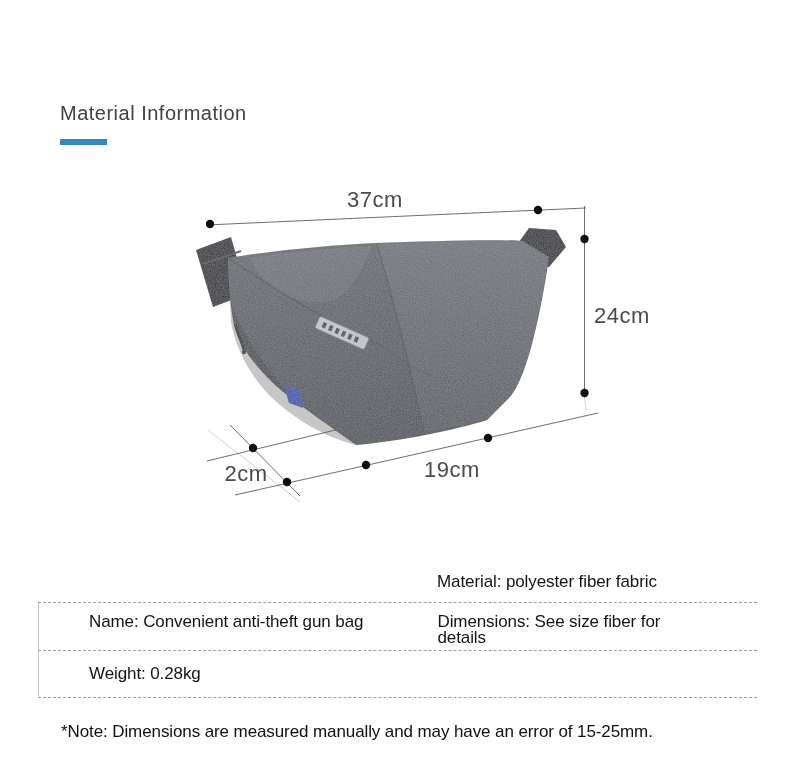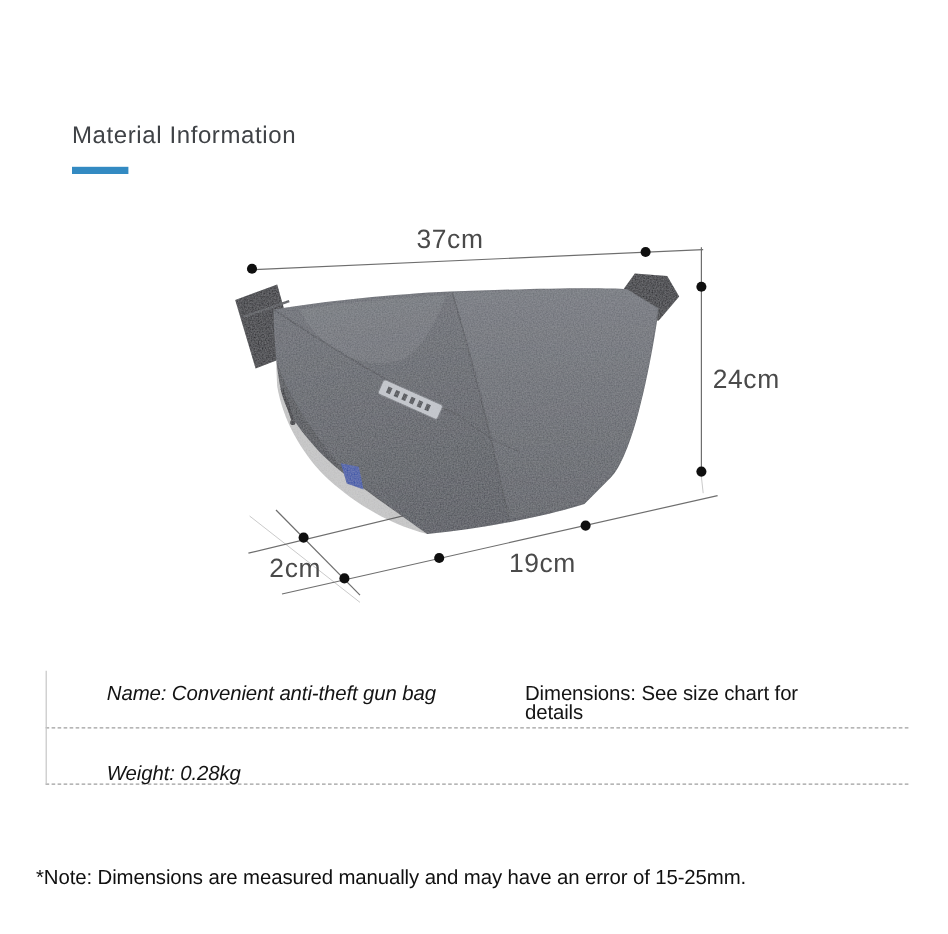--- a/index.html
+++ b/index.html
@@ -18,31 +18,31 @@
   .dim-line-faint{stroke:#9a9a9a;stroke-width:.8;fill:none;opacity:.55;}
   .dim-dot{fill:#0f0f0f;}
   .seam{stroke:#3a3c41;fill:none;opacity:.55;}
 
   
   .info-table{position:absolute;left:38px;top:559px;width:719px;color:#141414;font-size:17px;}
   .info-row{display:flex;border-bottom:1px dashed #9e9e9e;box-sizing:border-box;}
   .info-row.bordered{border-left:1px solid #c6c6c6;}
   .row-1{height:44px;}
   .row-2{height:48px;}
-  .row-3{height:47px;align-items:flex-end;}
+  .row-3{height:47px;}
   .cell{box-sizing:border-box;line-height:16px;letter-spacing:-0.1px;}
-  .cell-left{width:399px;padding-left:50px;font-style:italic;}
+  .cell-left{width:399px;padding-left:50px;}
   .cell-right{width:320px;}
   .row-1 .cell{padding-top:15px;}
   .row-2 .cell{padding-top:11px;}
   .row-3 .cell{padding-top:15px;}
   .cell-left .cell-text{display:block;max-width:280px;}
   .cell-right .cell-text{display:block;max-width:262px;}
 
-  .note-text{position:absolute;left:30px;top:722px;font-size:17px;color:#101010;letter-spacing:-0.1px;}
+  .note-text{position:absolute;left:61px;top:722px;font-size:17px;color:#101010;letter-spacing:-0.1px;}
 </style>
 </head>
 <body>
 
 <svg class="figure-svg" viewBox="0 0 790 530" xmlns="http://www.w3.org/2000/svg">
   <defs>
     <linearGradient id="bodyGrad" x1="0" y1="0" x2="0.25" y2="1">
       <stop offset="0" stop-color="#63666d"></stop>
       <stop offset="1" stop-color="#494c52"></stop>
     </linearGradient>
@@ -149,26 +149,34 @@
 
     <text class="dim-label" x="246" y="481" text-anchor="middle">2cm</text>
     <text class="dim-label" x="452" y="477" text-anchor="middle">19cm</text>
   </g>
 </svg>
 
 <div class="page-title">Material Information</div>
 <div class="accent-bar"></div>
 
 <div class="info-table">
+  <div class="info-row row-1">
+    <div class="cell cell-left">
+      <span class="cell-text"></span>
+    </div>
+    <div class="cell cell-right">
+      <span class="cell-text">Material: polyester fiber fabric</span>
+    </div>
+  </div>
   <div class="info-row row-2 bordered">
     <div class="cell cell-left">
       <span class="cell-text">Name: Convenient anti-theft gun bag</span>
     </div>
     <div class="cell cell-right">
-      <span class="cell-text">Dimensions: See size chart for details</span>
+      <span class="cell-text">Dimensions: See size fiber for details</span>
     </div>
   </div>
   <div class="info-row row-3 bordered">
     <div class="cell cell-left">
       <span class="cell-text">Weight: 0.28kg</span>
     </div>
   </div>
 </div>
 
 <div class="note-text">*Note: Dimensions are measured manually and may have an error of 15-25mm.</div>

